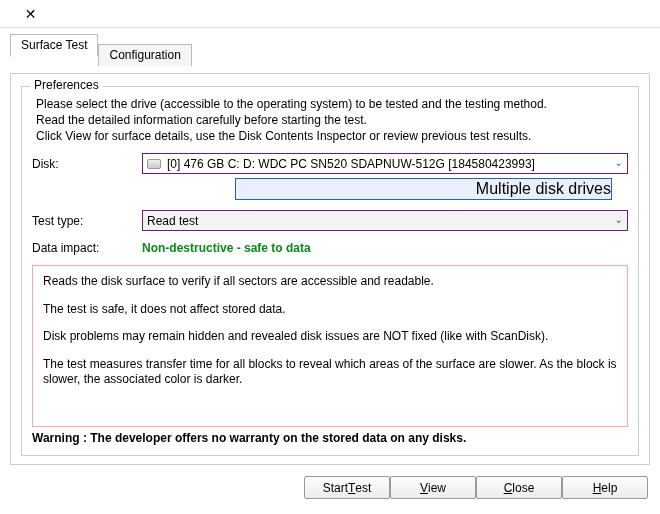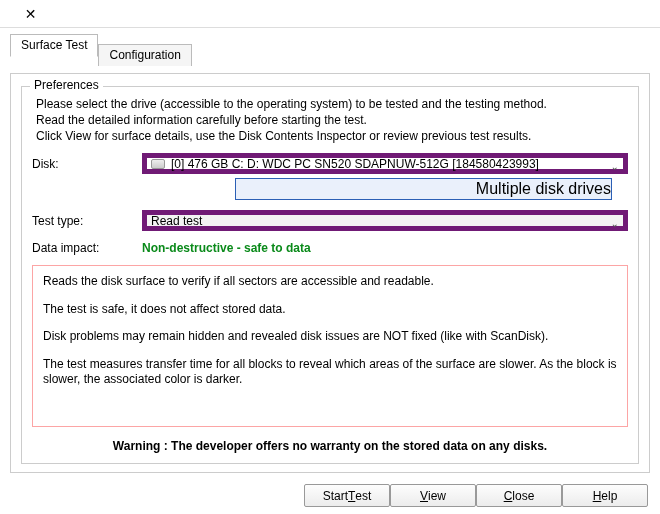--- a/index.html
+++ b/index.html
@@ -80,21 +80,21 @@
   }
   .intro-line { margin: 2px 4px; font-size: 12px; }
   .row {
     display: flex;
     align-items: center;
     margin-top: 10px;
   }
   .row-label { width: 110px; font-size: 12px; }
   .combo {
     flex: 1;
-    border: 5px solid #701a75;
+    border: 1px solid #701a75;
     height: 21px;
     display: flex;
     align-items: center;
     padding: 0 4px;
     font-size: 12px;
     background: #fff;
     position: relative;
   }
   .combo .drop {
     position: absolute;
@@ -131,23 +131,22 @@
   }
   .desc-box {
     border: 1px solid #fca5a5;
     margin-top: 10px;
     padding: 8px 10px;
     font-size: 12px;
     height: 162px;
   }
   .desc-box p { margin: 0 0 12px 0; line-height: 1.3; }
   .warning {
-    margin-top: 12px;
-    font-size: 12px;
-    text-align: center;
+    margin-top: 4px;
+    font-size: 12px;
   }
   .warning b { font-weight: bold; }
   .button-row {
     display: flex;
     justify-content: flex-end;
     gap: 0;
     padding: 4px 12px 10px 0;
   }
   .btn {
     width: 86px;

